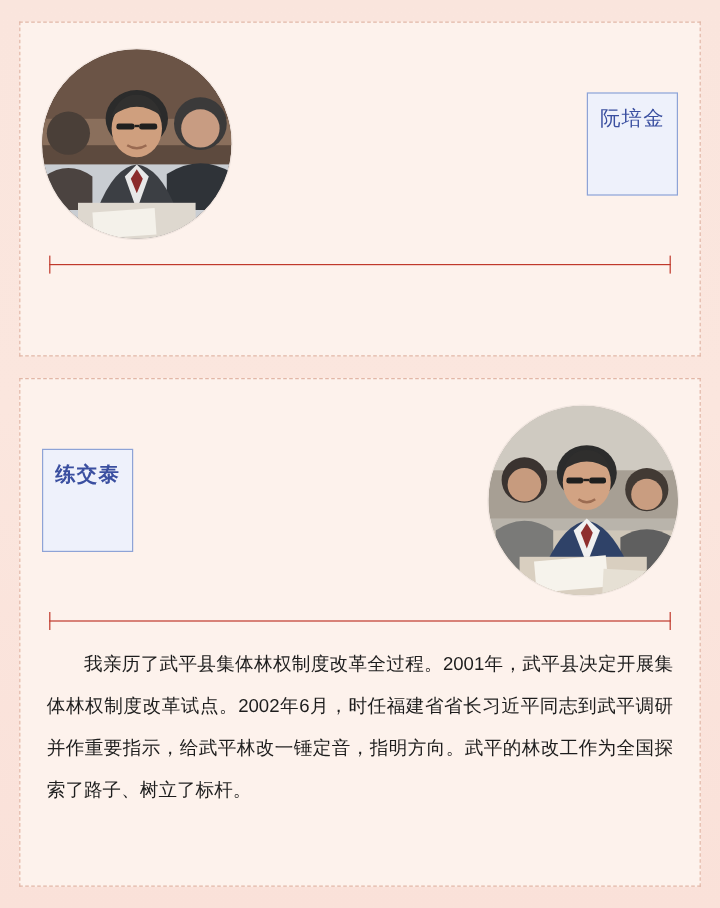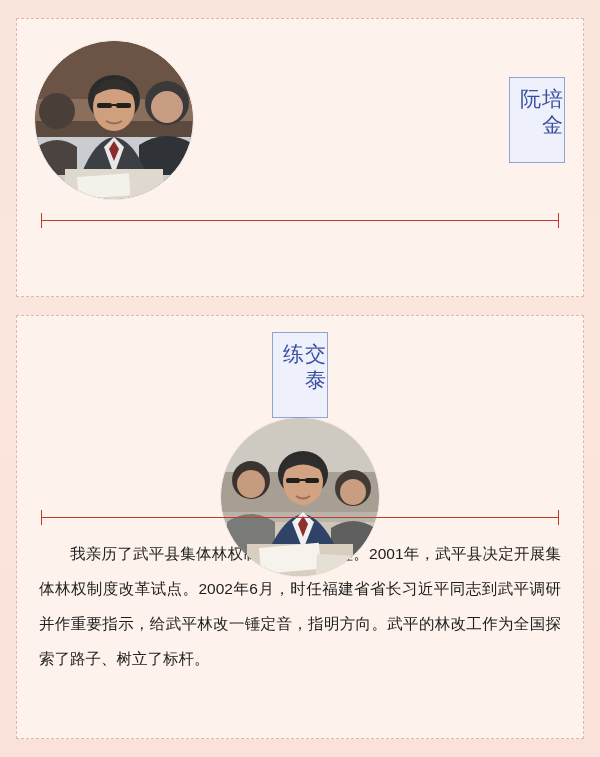--- a/index.html
+++ b/index.html
@@ -37,44 +37,45 @@
     display: flex;
     align-items: center;
     height: 170px;
     position: relative;
   }
   .card-top.right-name {
     justify-content: space-between;
   }
   .card-top.left-name {
     justify-content: space-between;
-    flex-direction: column;
+    flex-direction: row;
+    font-weight: bold;
   }
   .portrait {
     width: 158px;
     height: 158px;
     border-radius: 50%;
     overflow: hidden;
     position: relative;
     flex: 0 0 auto;
     box-shadow: 0 0 0 1px rgba(0,0,0,0.05);
   }
   .portrait .scene {
     position: absolute;
     inset: 0;
   }
   .name-box {
-    width: 56px;
+    width: 76px;
     min-height: 86px;
     border: 1px solid #8ea3d6;
     background: #eef1fb;
     color: #3a4fa0;
-    font-size: 21px;
+    font-size: 17px;
     line-height: 26px;
-    text-align: right;
+    text-align: center;
     padding: 8px 0;
     box-sizing: border-box;
     letter-spacing: 1px;
     flex: 0 0 auto;
   }
   .spacer {
     flex: 1 1 auto;
   }
   .divider {
     position: relative;

